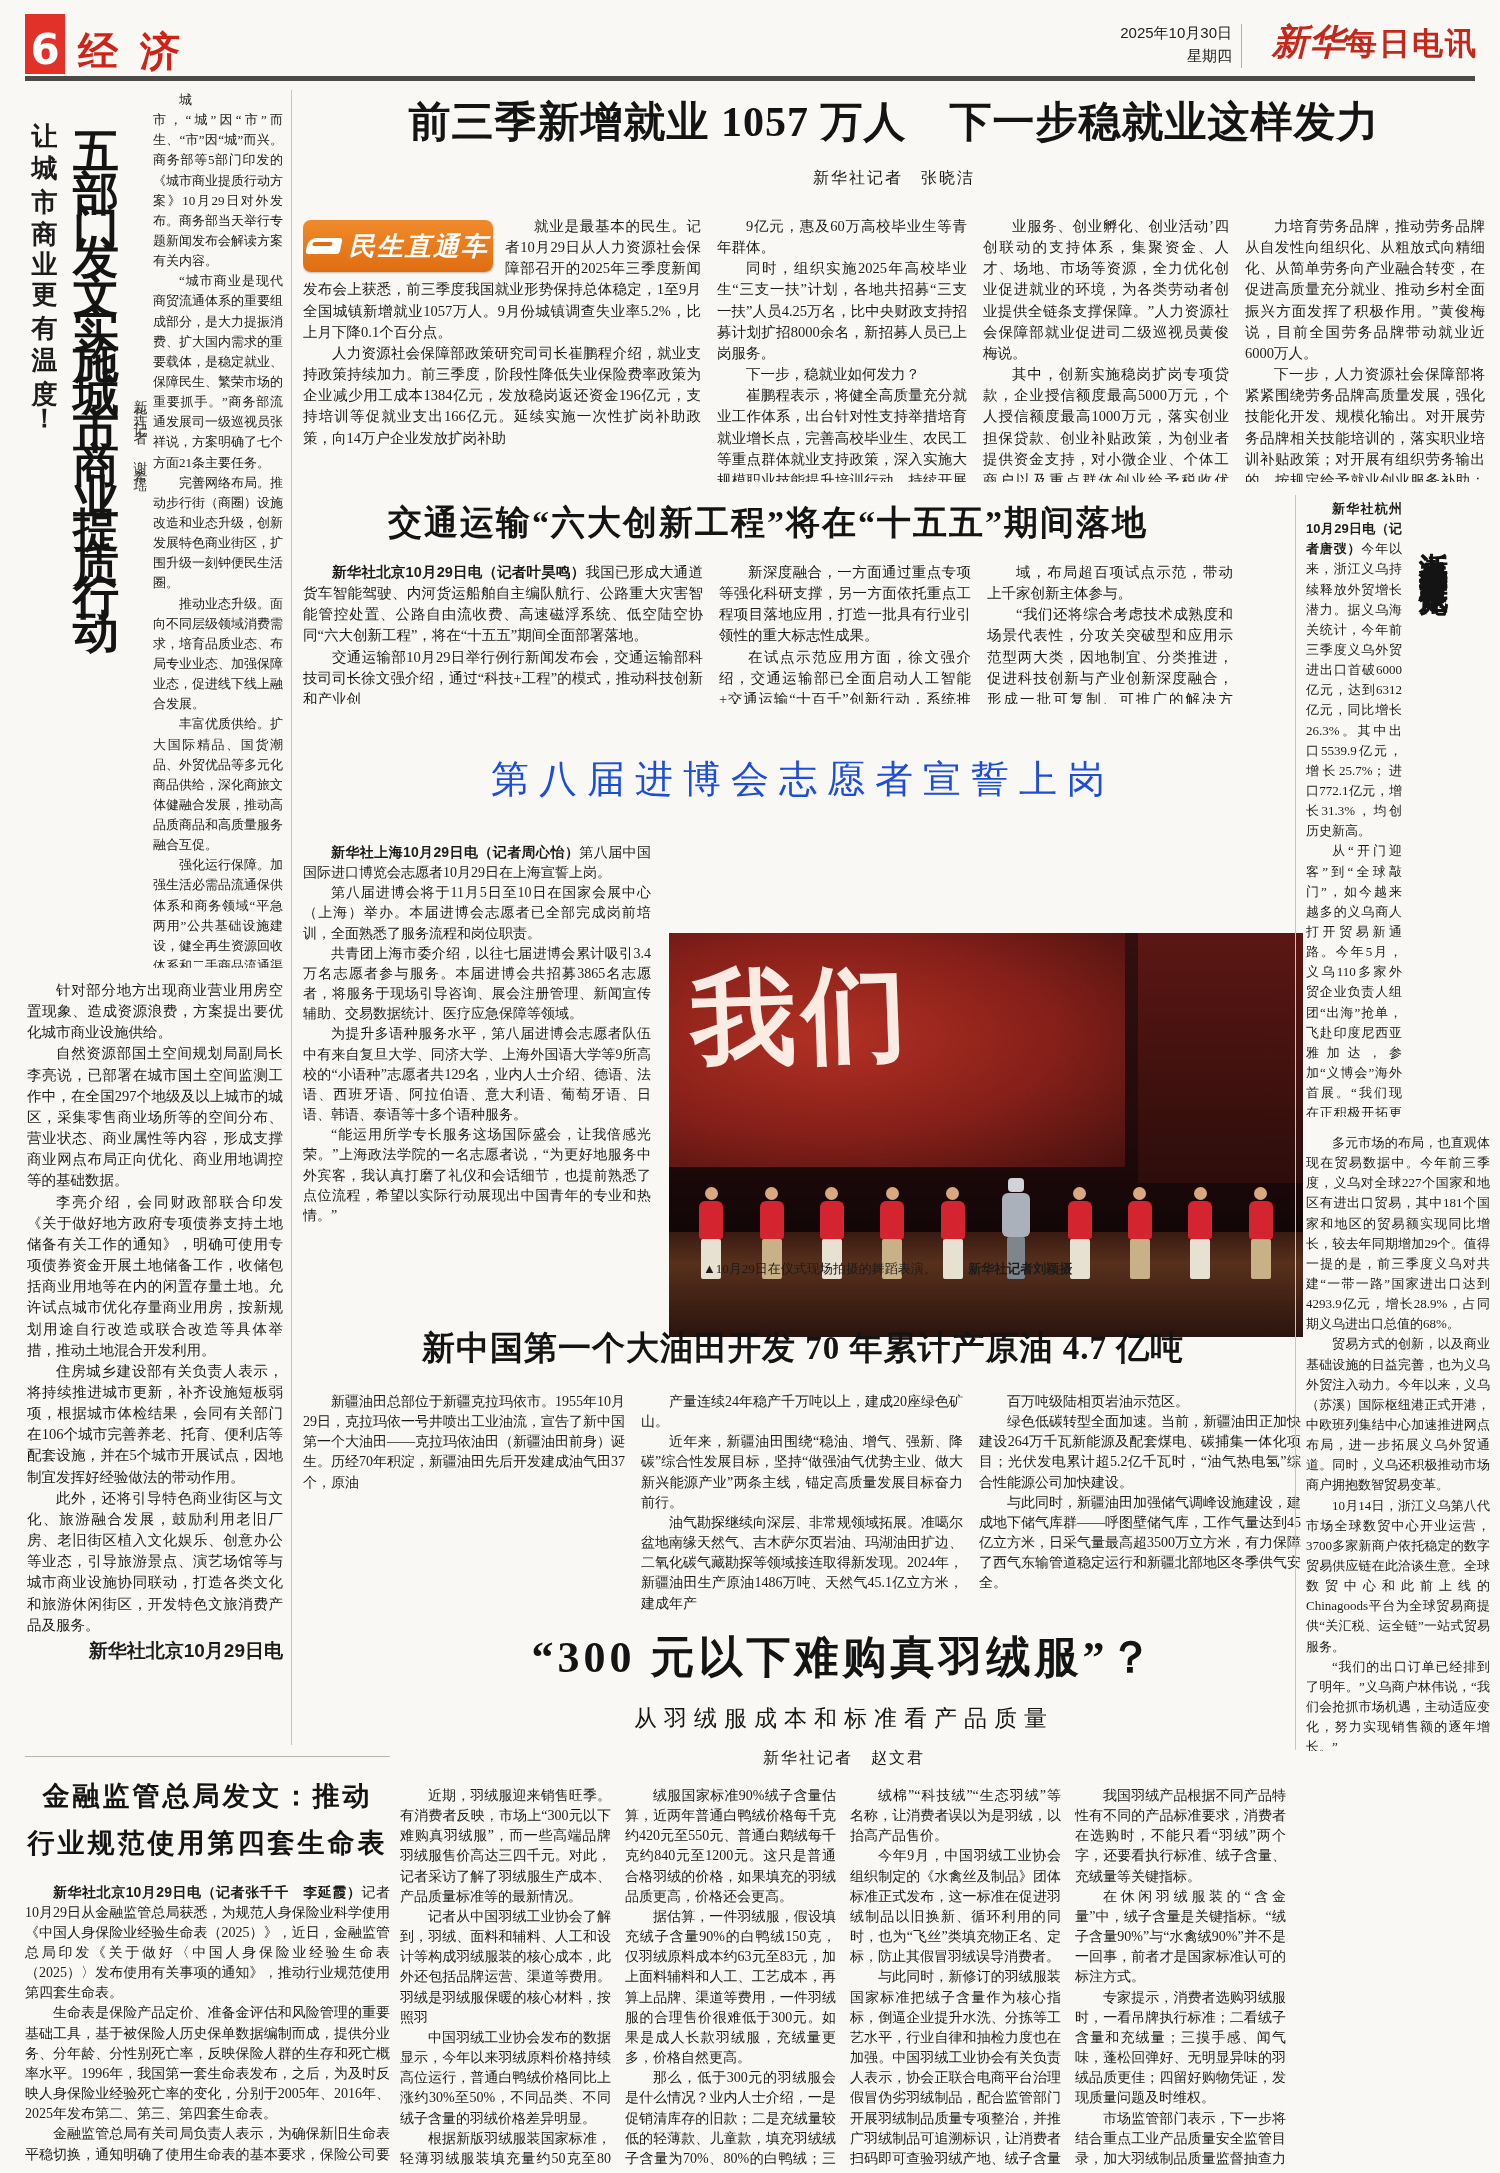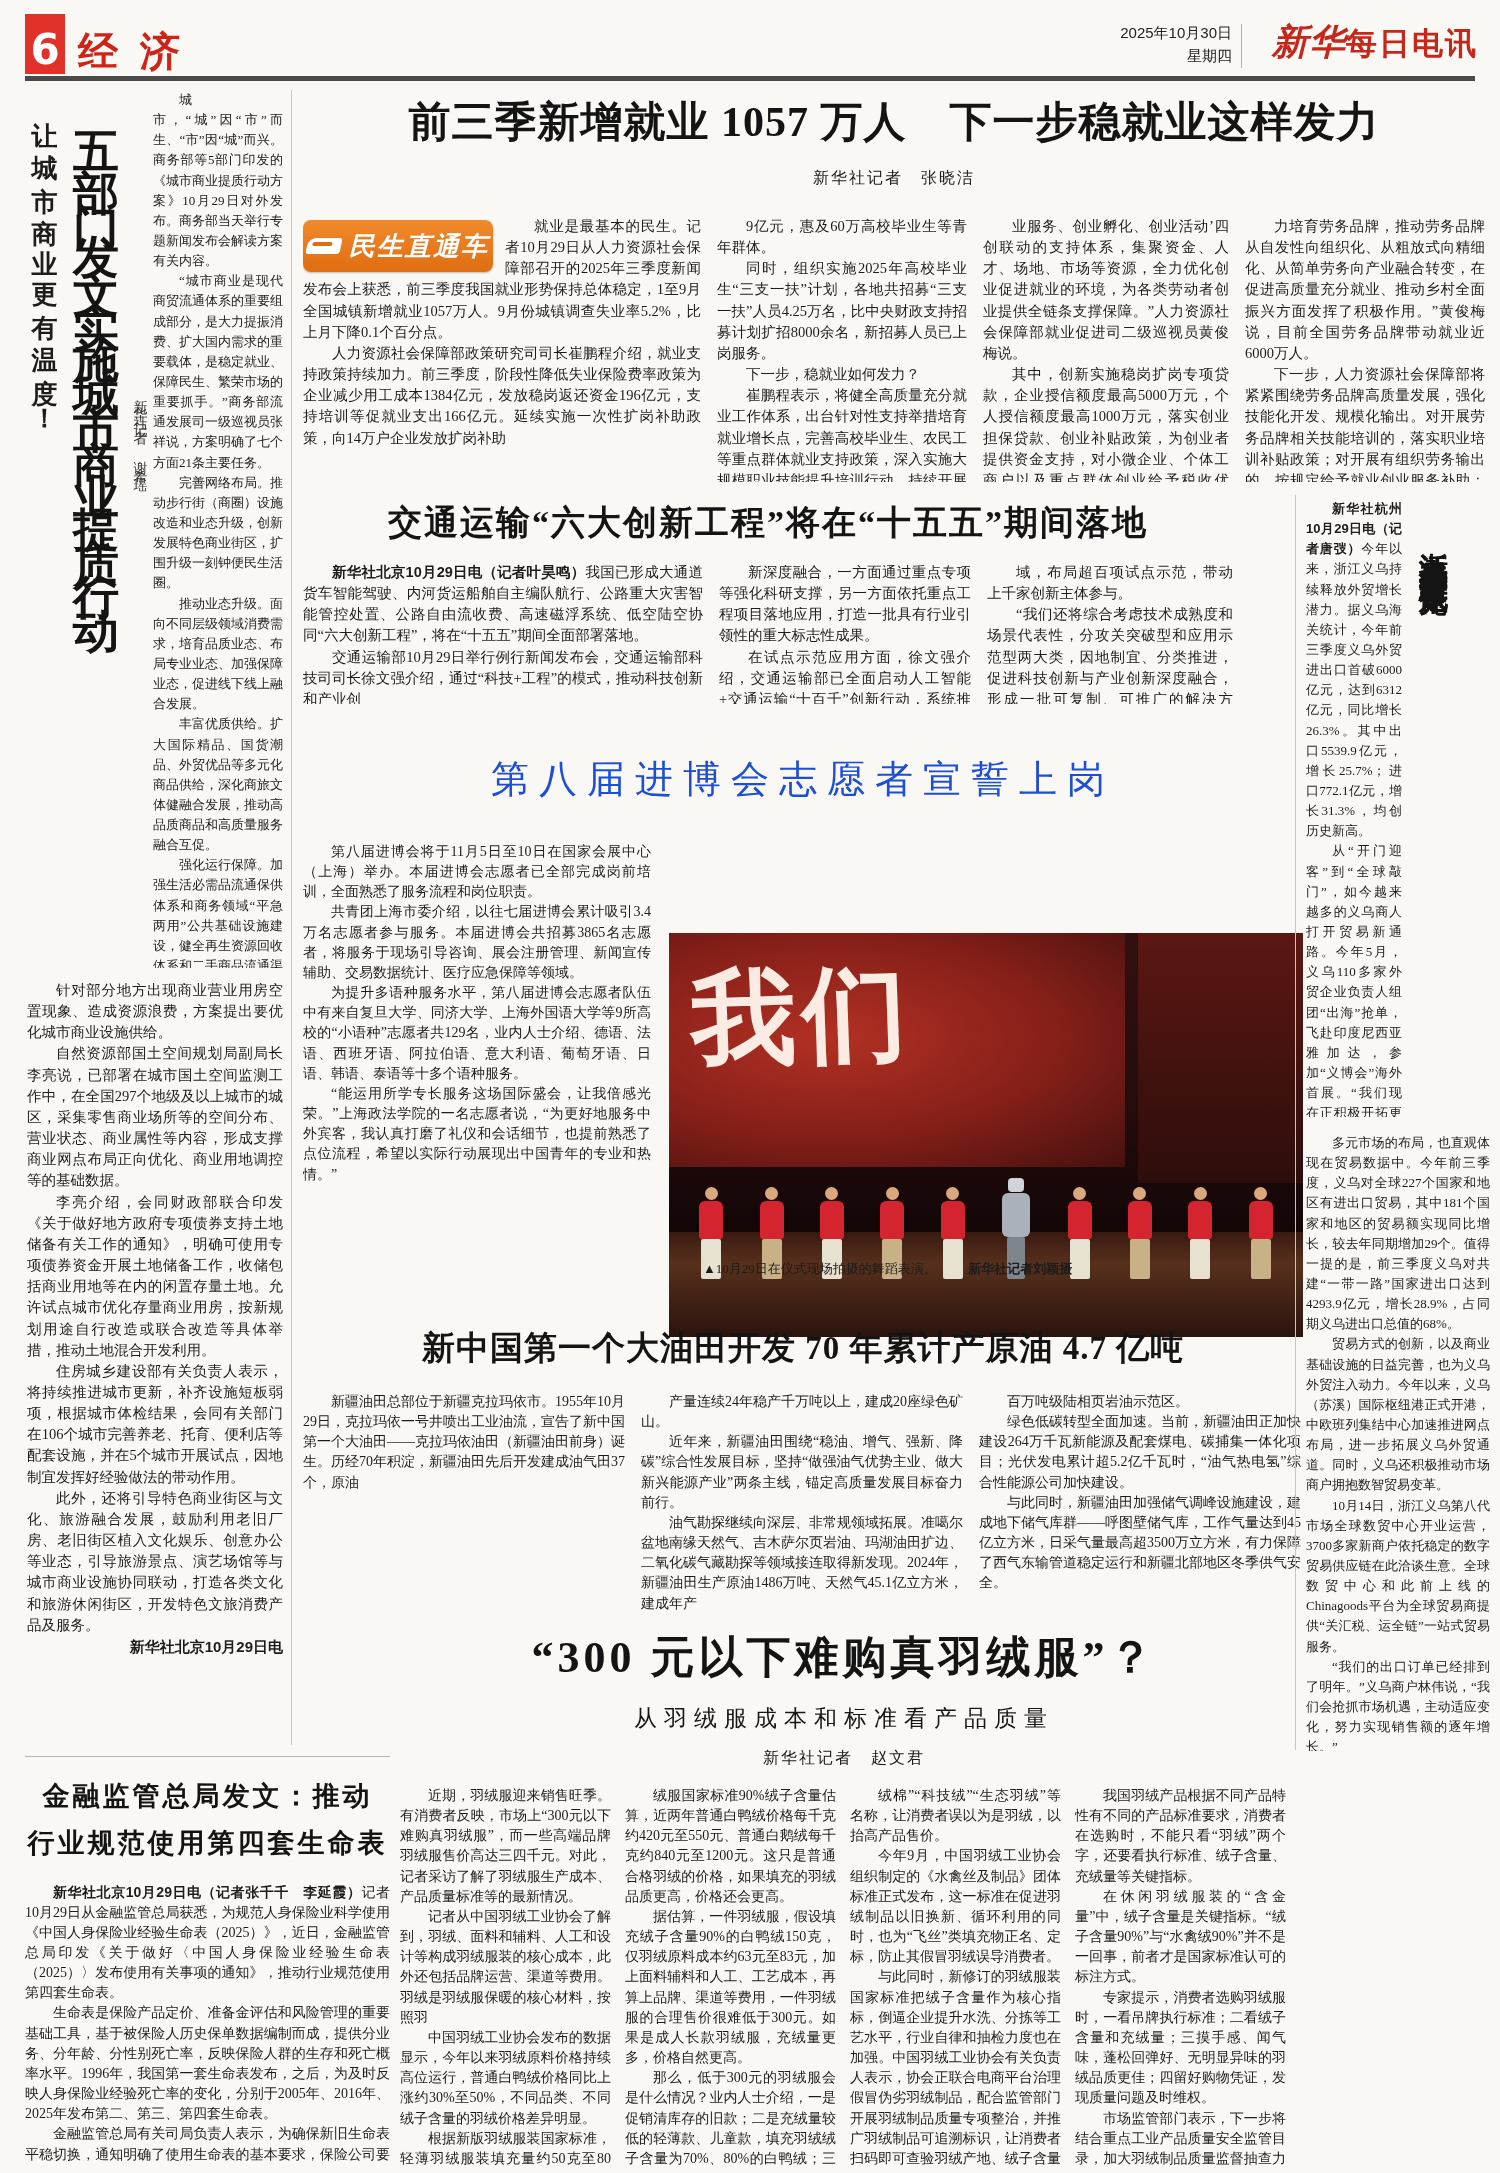--- a/index.html
+++ b/index.html
@@ -4,21 +4,21 @@
 <style>
   html,body{margin:0;padding:0;background:#d8d6d0;}
   .page{position:relative;width:1500px;height:2173px;margin:0 auto;background:#faf8f4;
         font-family:"Liberation Serif","DejaVu Serif",serif;color:#1c1c1c;overflow:hidden;}
   .abs{position:absolute;}
   .body-col{overflow:hidden;text-align:justify;}
   .para{margin:0;text-indent:2em;font-size:14.5px;line-height:1.46;text-align:justify;}
   .s13 .para{font-size:13px;line-height:1.55;}
   .s14 .para{font-size:14px;line-height:1.44;}
   .lead{font-family:"Liberation Sans","DejaVu Sans",sans-serif;font-weight:bold;}
-  .dateline{margin:2px 0 0;font-size:15px;font-weight:bold;text-align:right;font-family:"Liberation Sans","DejaVu Sans",sans-serif;}
+  .dateline{margin:2px 0 0;font-size:19px;font-weight:bold;text-align:right;font-family:"Liberation Sans","DejaVu Sans",sans-serif;}
   .vert{writing-mode:vertical-rl;text-orientation:upright;}
   .hl{font-weight:bold;color:#141414;}
   .center{text-align:center;}
   .byline{font-size:16px;text-align:center;letter-spacing:2px;}
   .rule-v{background:#c9c5bd;width:1px;}
   
   .pageno{background:#e23128;color:#fff;font-family:"DejaVu Sans",sans-serif;font-weight:bold;
           font-size:42px;display:flex;align-items:flex-end;justify-content:center;}
   .section-tag{color:#d02318;font-size:40px;font-weight:bold;letter-spacing:22px;text-align:right;}
   .dateblk{font-size:15px;text-align:right;line-height:1.5;color:#222;font-family:"Liberation Sans",sans-serif;}
@@ -148,20 +148,21 @@
       <div class="body-col" style="width:246px;height:142px;">
           <p class="para">域，布局超百项试点示范，带动上千家创新主体参与。</p>
           <p class="para">“我们还将综合考虑技术成熟度和场景代表性，分攻关突破型和应用示范型两大类，因地制宜、分类推进，促进科技创新与产业创新深度融合，形成一批可复制、可推广的解决方案，不断催生和引领发展新质生产力。”徐文强说。</p>
         </div>
     </div>
   </section>
 
   <section class="abs" style="left:303px;top:714px;width:1000px;height:600px;">
     <h2 class="center" style="margin:40px 0 0;font-size:38px;font-weight:normal;letter-spacing:10px;color:#1d4ed8;">第八届进博会志愿者宣誓上岗</h2>
     <div class="abs body-col s14" style="left:0;top:128px;width:348px;height:468px;">
+      <p class="para"><b class="lead">新华社上海10月29日电（记者周心怡）</b><span>第八届中国国际进口博览会志愿者10月29日在上海宣誓上岗。</span></p>
       <div>
           <p class="para">第八届进博会将于11月5日至10日在国家会展中心（上海）举办。本届进博会志愿者已全部完成岗前培训，全面熟悉了服务流程和岗位职责。</p>
           <p class="para">共青团上海市委介绍，以往七届进博会累计吸引3.4万名志愿者参与服务。本届进博会共招募3865名志愿者，将服务于现场引导咨询、展会注册管理、新闻宣传辅助、交易数据统计、医疗应急保障等领域。</p>
           <p class="para">为提升多语种服务水平，第八届进博会志愿者队伍中有来自复旦大学、同济大学、上海外国语大学等9所高校的“小语种”志愿者共129名，业内人士介绍、德语、法语、西班牙语、阿拉伯语、意大利语、葡萄牙语、日语、韩语、泰语等十多个语种服务。</p>
           <p class="para">“能运用所学专长服务这场国际盛会，让我倍感光荣。”上海政法学院的一名志愿者说，“为更好地服务中外宾客，我认真打磨了礼仪和会话细节，也提前熟悉了点位流程，希望以实际行动展现出中国青年的专业和热情。”</p>
         </div>
     </div>
     <div class="abs photo" style="left:366px;top:128px;width:634px;height:404px;">
       <div class="screen"></div>
       <div class="screen-text">我们</div>

